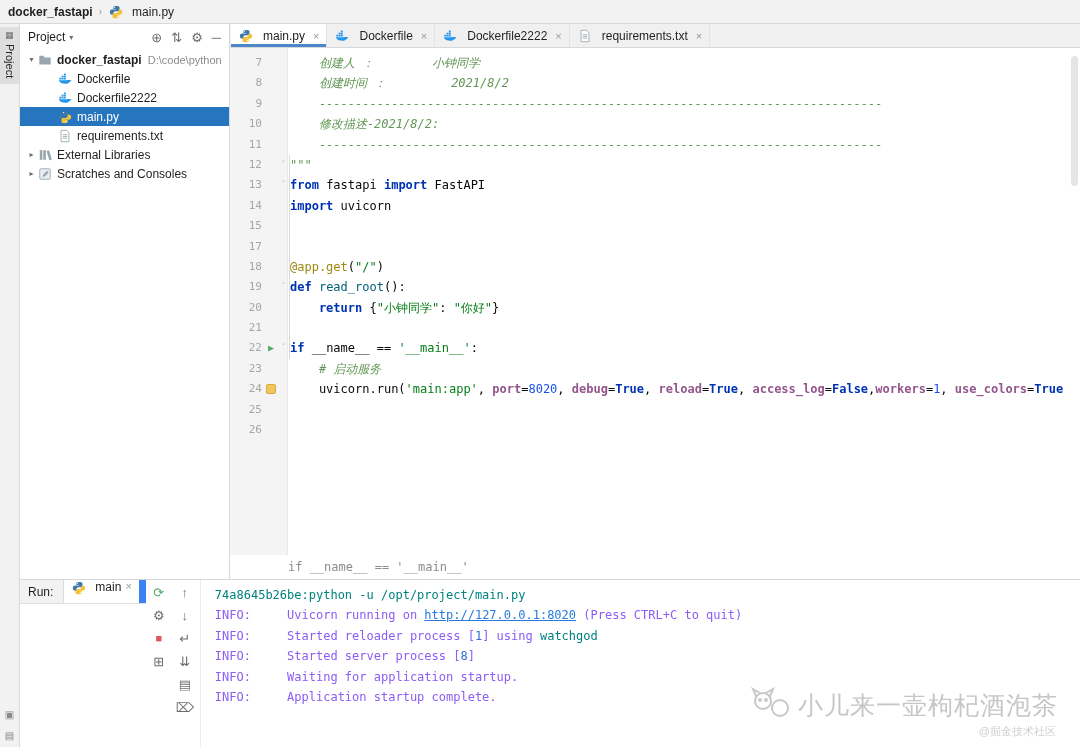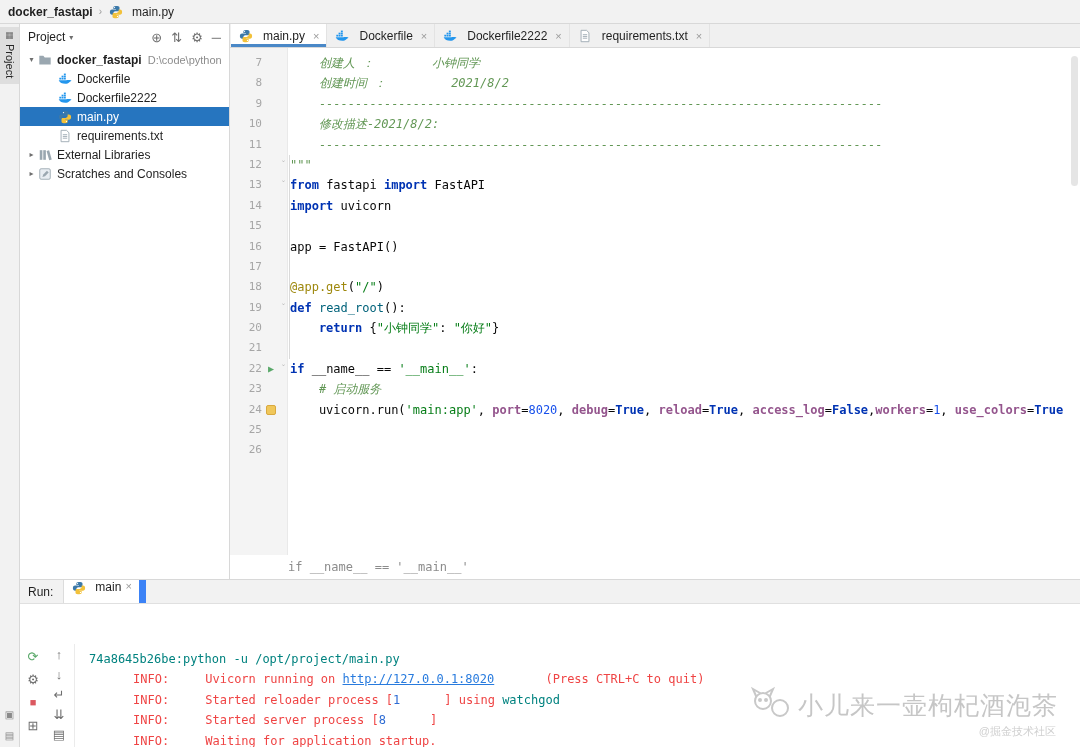--- a/index.html
+++ b/index.html
@@ -60,25 +60,25 @@
   
   .tk-doc,.tk-cmt{color:#629755;font-style:italic;}
   .tk-kw{color:#0033b3;font-weight:bold;}
   .tk-str{color:#067d17;}
   .tk-num{color:#1750eb;}
   .tk-arg{color:#94558d;font-weight:bold;}
   .tk-deco{color:#9e880d;}
   .tk-fn{color:#00627a;}
   .tk-pl{color:#080808;}
   .tk-cmd{color:#00827f;}
-  .tk-err{color:#ef4444;margin-left:44px;}
+  .tk-err{color:#8b5cf6;}
   .tk-num2{color:#2e6cd4;}
   .tk-link{color:#287bde;text-decoration:underline;cursor:pointer;}
   
-  .run-panel{height:167px;flex:none;border-top:1px solid #d8d8d8;display:flex;flex-direction:column;background:#fff;position:relative;gap:40px;}
+  .run-panel{height:167px;flex:none;border-top:1px solid #d8d8d8;display:flex;flex-direction:row;background:#fff;position:relative;}
   .run-header{height:24px;box-sizing:border-box;flex:none;display:flex;align-items:center;gap:10px;
               padding-left:8px;background:#f2f2f2;border-bottom:1px solid #e0e0e0;font-size:12px;}
   .run-tab{display:flex;align-items:flex-start;gap:4px;height:100%;padding:0 7px;background:#fff;
            border-left:1px solid #dcdcdc;border-right:7px solid #3b82f6;cursor:pointer;}
   .run-tab .close{color:#9a9a9a;font-size:11px;}
   .run-body{flex:1;display:flex;min-height:0;}
   .run-toolbar{width:54px;flex:none;border-right:1px solid #ebebeb;display:flex;padding-top:3px;}
   .tb-col{width:26px;display:flex;flex-direction:column;align-items:center;gap:5px;font-size:13px;color:#6e6e6e;}
   .ticon{width:18px;height:18px;display:flex;align-items:center;justify-content:center;cursor:pointer;}
   .ticon.green{color:#59a869;}
@@ -289,21 +289,20 @@
           <div class="code-wrap">
               <div class="crow"><span class="g-num">7</span><span class="g-icon"></span><span class="g-fold"></span><span class="c-text"><span class="tk-doc">    创建人 ：        小钟同学</span></span></div>
               <div class="crow"><span class="g-num">8</span><span class="g-icon"></span><span class="g-fold"></span><span class="c-text"><span class="tk-doc">    创建时间 ：         2021/8/2</span></span></div>
               <div class="crow"><span class="g-num">9</span><span class="g-icon"></span><span class="g-fold"></span><span class="c-text"><span class="tk-doc">    ------------------------------------------------------------------------------</span></span></div>
               <div class="crow"><span class="g-num">10</span><span class="g-icon"></span><span class="g-fold"></span><span class="c-text"><span class="tk-doc">    修改描述-2021/8/2:</span></span></div>
               <div class="crow"><span class="g-num">11</span><span class="g-icon"></span><span class="g-fold"></span><span class="c-text"><span class="tk-doc">    ------------------------------------------------------------------------------</span></span></div>
               <div class="crow"><span class="g-num">12</span><span class="g-icon"></span><span class="g-fold">ˇ</span><span class="c-text"><span class="tk-doc">"""</span></span></div>
               <div class="crow"><span class="g-num">13</span><span class="g-icon"></span><span class="g-fold">ˇ</span><span class="c-text"><span class="tk-kw">from</span><span class="tk-pl"> fastapi </span><span class="tk-kw">import</span><span class="tk-pl"> FastAPI</span></span></div>
               <div class="crow"><span class="g-num">14</span><span class="g-icon"></span><span class="g-fold"></span><span class="c-text"><span class="tk-kw">import</span><span class="tk-pl"> uvicorn</span></span></div>
               <div class="crow"><span class="g-num">15</span><span class="g-icon"></span><span class="g-fold"></span><span class="c-text"></span></div>
-              <div class="crow"><span class="g-num">16</span><span class="g-icon"></span><span class="g-fold"></span><span class="c-text"><span class="tk-pl">app = FastAPI()</span></span></div>
               <div class="crow"><span class="g-num">17</span><span class="g-icon"></span><span class="g-fold"></span><span class="c-text"></span></div>
               <div class="crow"><span class="g-num">18</span><span class="g-icon"></span><span class="g-fold"></span><span class="c-text"><span class="tk-deco">@app.get</span><span class="tk-pl">(</span><span class="tk-str">"/"</span><span class="tk-pl">)</span></span></div>
               <div class="crow"><span class="g-num">19</span><span class="g-icon"></span><span class="g-fold">ˇ</span><span class="c-text"><span class="tk-kw">def </span><span class="tk-fn">read_root</span><span class="tk-pl">():</span></span></div>
               <div class="crow"><span class="g-num">20</span><span class="g-icon"></span><span class="g-fold"></span><span class="c-text"><span class="tk-kw">    return </span><span class="tk-pl">{</span><span class="tk-str">"小钟同学"</span><span class="tk-pl">: </span><span class="tk-str">"你好"</span><span class="tk-pl">}</span></span></div>
               <div class="crow"><span class="g-num">21</span><span class="g-icon"></span><span class="g-fold"></span><span class="c-text"></span></div>
               <div class="crow"><span class="g-num">22</span><span class="g-icon"><span class="run-arrow">▶</span></span><span class="g-fold">ˇ</span><span class="c-text"><span class="tk-kw">if </span><span class="tk-pl">__name__ == </span><span class="tk-str">'__main__'</span><span class="tk-pl">:</span></span></div>
               <div class="crow"><span class="g-num">23</span><span class="g-icon"></span><span class="g-fold"></span><span class="c-text"><span class="tk-cmt">    # 启动服务</span></span></div>
               <div class="crow"><span class="g-num">24</span><span class="g-icon"><span class="mark-dot"></span></span><span class="g-fold"></span><span class="c-text"><span class="tk-pl">    uvicorn.run(</span><span class="tk-str">'main:app'</span><span class="tk-pl">, </span><span class="tk-arg">port</span><span class="tk-pl">=</span><span class="tk-num">8020</span><span class="tk-pl">, </span><span class="tk-arg">debug</span><span class="tk-pl">=</span><span class="tk-kw">True</span><span class="tk-pl">, </span><span class="tk-arg">reload</span><span class="tk-pl">=</span><span class="tk-kw">True</span><span class="tk-pl">, </span><span class="tk-arg">access_log</span><span class="tk-pl">=</span><span class="tk-kw">False</span><span class="tk-pl">,</span><span class="tk-arg">workers</span><span class="tk-pl">=</span><span class="tk-num">1</span><span class="tk-pl">, </span><span class="tk-arg">use_colors</span><span class="tk-pl">=</span><span class="tk-kw">True</span></span></div>
               <div class="crow"><span class="g-num">25</span><span class="g-icon"></span><span class="g-fold"></span><span class="c-text"></span></div>
               <div class="crow"><span class="g-num">26</span><span class="g-icon"></span><span class="g-fold"></span><span class="c-text"></span></div>
@@ -349,20 +348,21 @@
               <span class="ticon ">▤</span>
               <span class="ticon ">⌦</span>
             </div>
         </div>
         <div class="console">
             <div class="con-line"><span class="tk-cmd">74a8645b26be:python -u /opt/project/main.py</span></div>
             <div class="con-line"><span class="tk-err">INFO:     Uvicorn running on </span><span class="tk-link">http://127.0.0.1:8020</span><span class="tk-err"> (Press CTRL+C to quit)</span></div>
             <div class="con-line"><span class="tk-err">INFO:     Started reloader process [</span><span class="tk-num2">1</span><span class="tk-err">] using </span><span class="tk-cmd">watchgod</span></div>
             <div class="con-line"><span class="tk-err">INFO:     Started server process [</span><span class="tk-num2">8</span><span class="tk-err">]</span></div>
             <div class="con-line"><span class="tk-err">INFO:     Waiting for application startup.</span></div>
+            <div class="con-line"><span class="tk-err">INFO:     Application startup complete.</span></div>
           </div>
       </div>
       <div class="watermark">
         <div class="wm-main">
           <span>
             <svg width="46" height="32" viewBox="0 0 46 32" fill="none" stroke="#c8c8c8" stroke-width="2" stroke-linecap="round">
               <path d="M10 10 L7 3 L14 7"></path>
                 <path d="M24 10 L27 3 L20 7"></path>
               <circle cx="17" cy="15" r="8"></circle>
                 <circle cx="34" cy="22" r="8"></circle>

